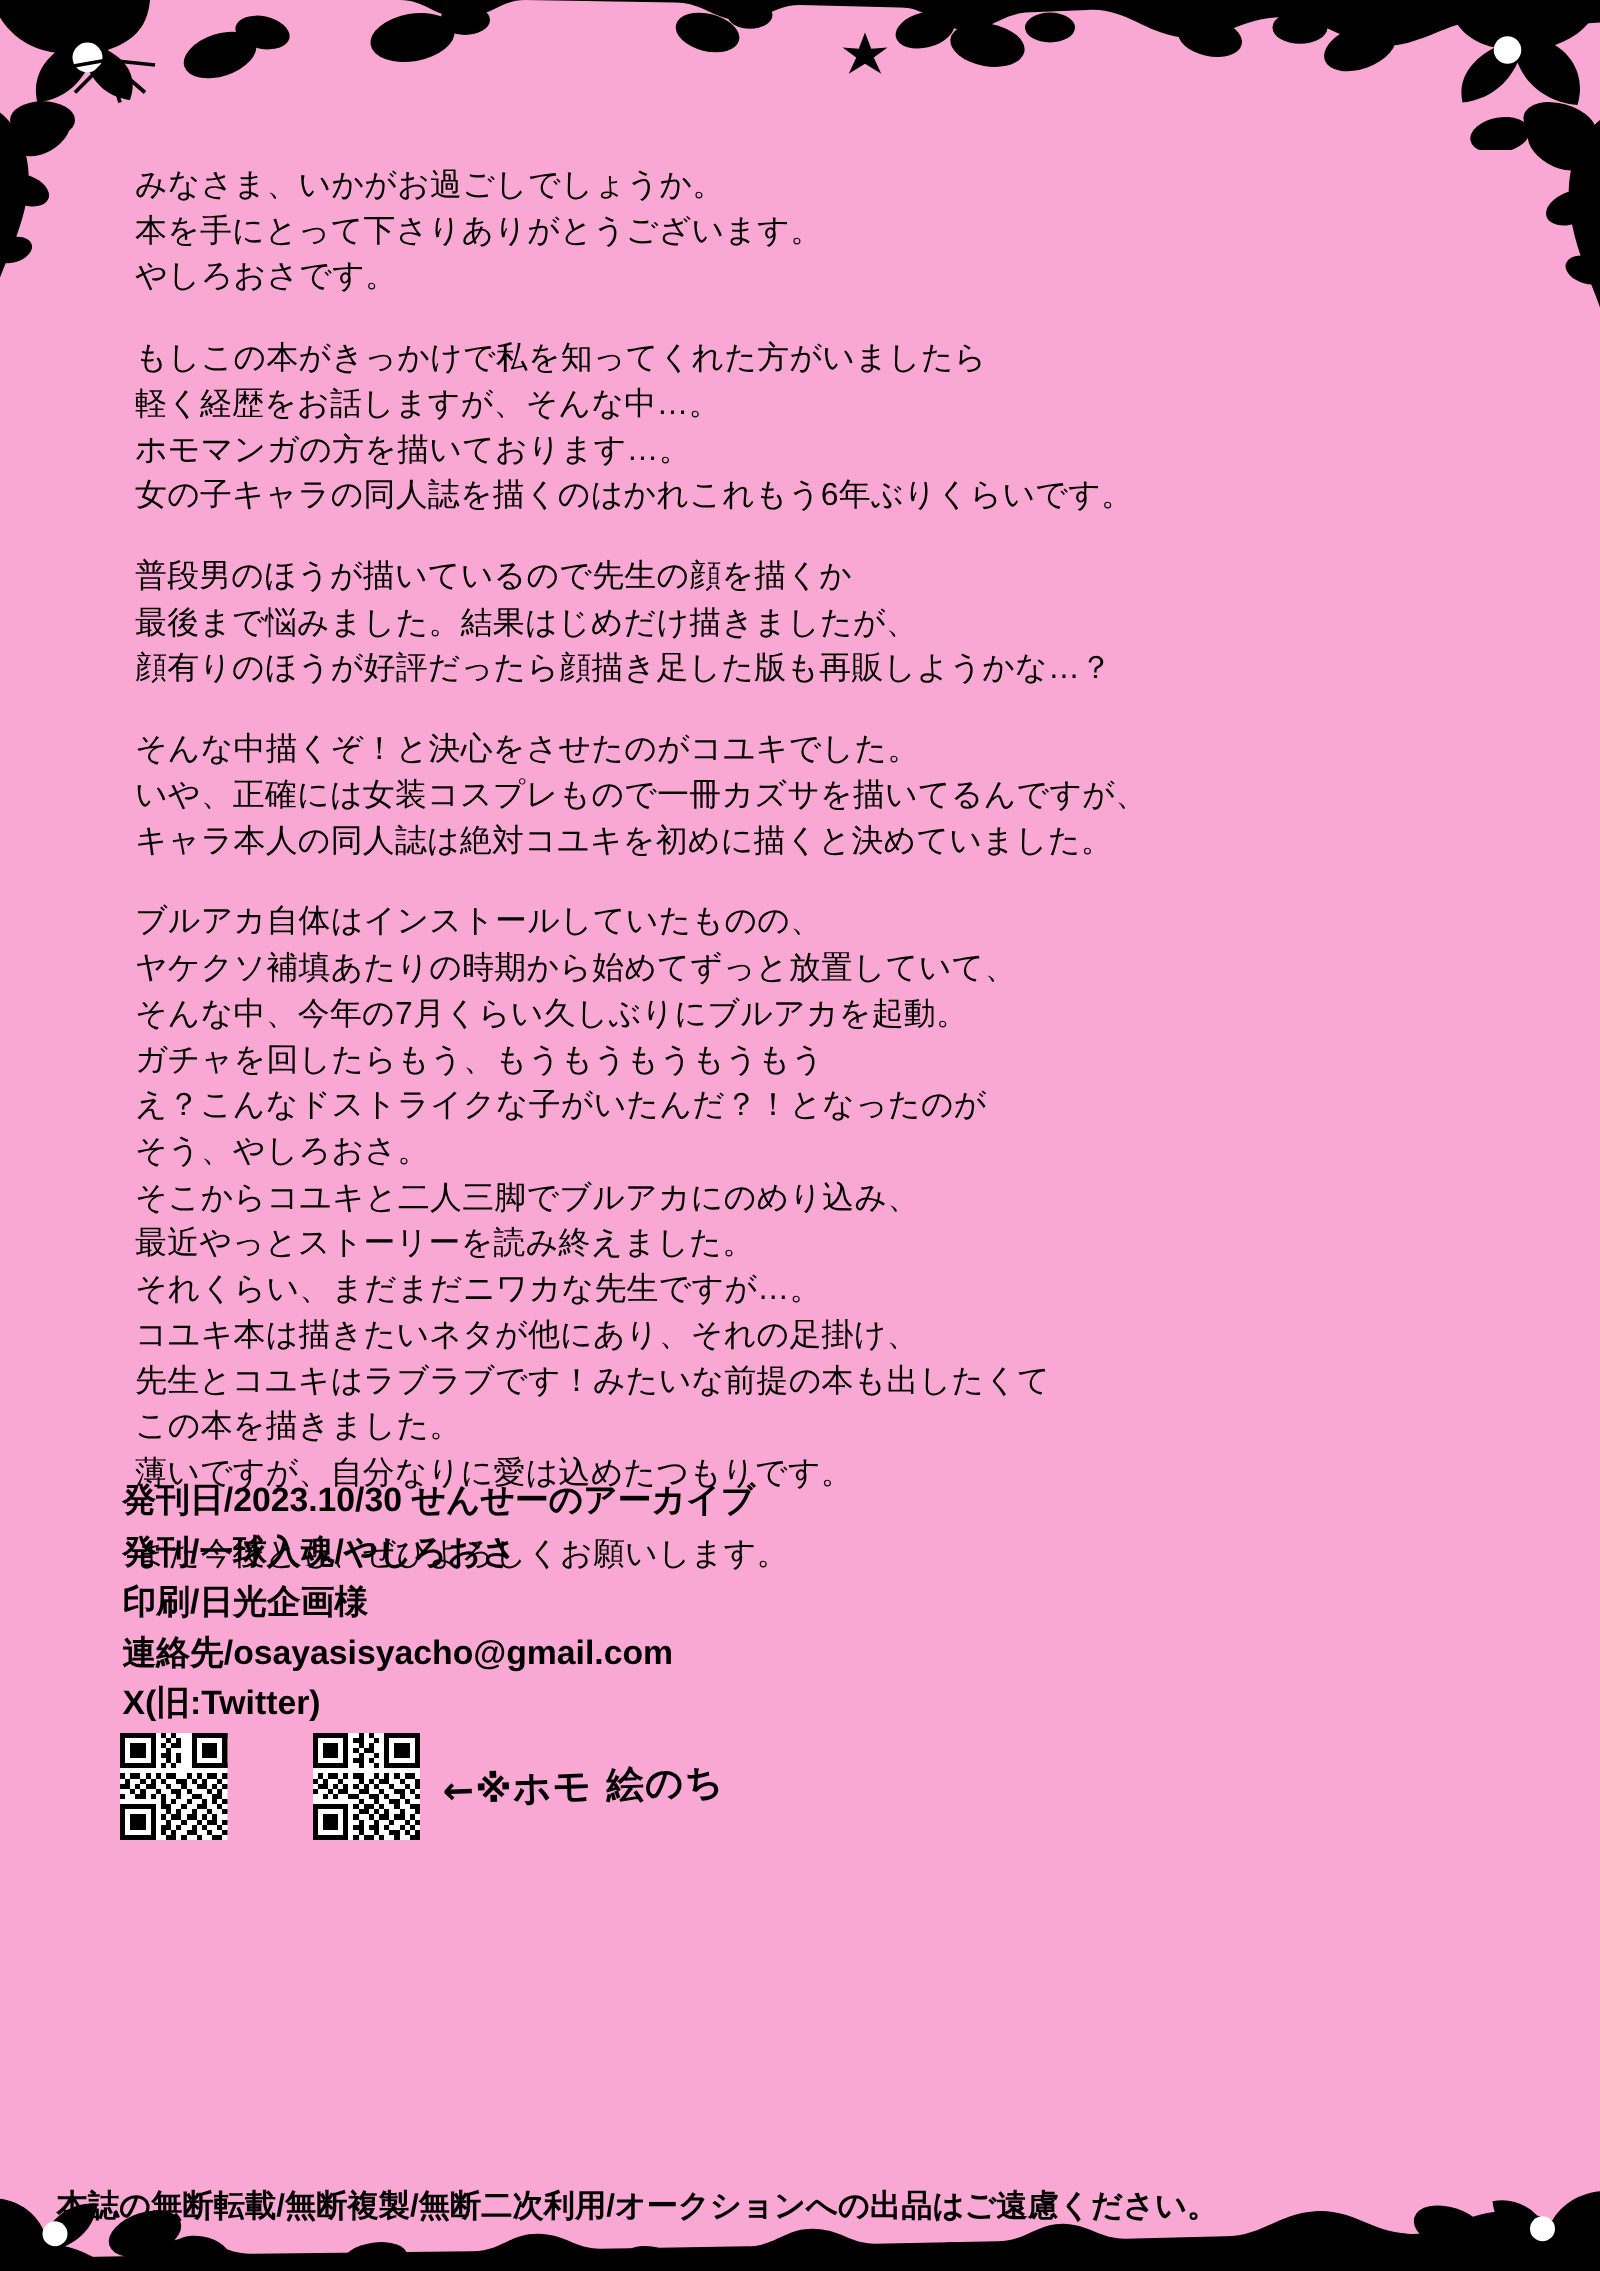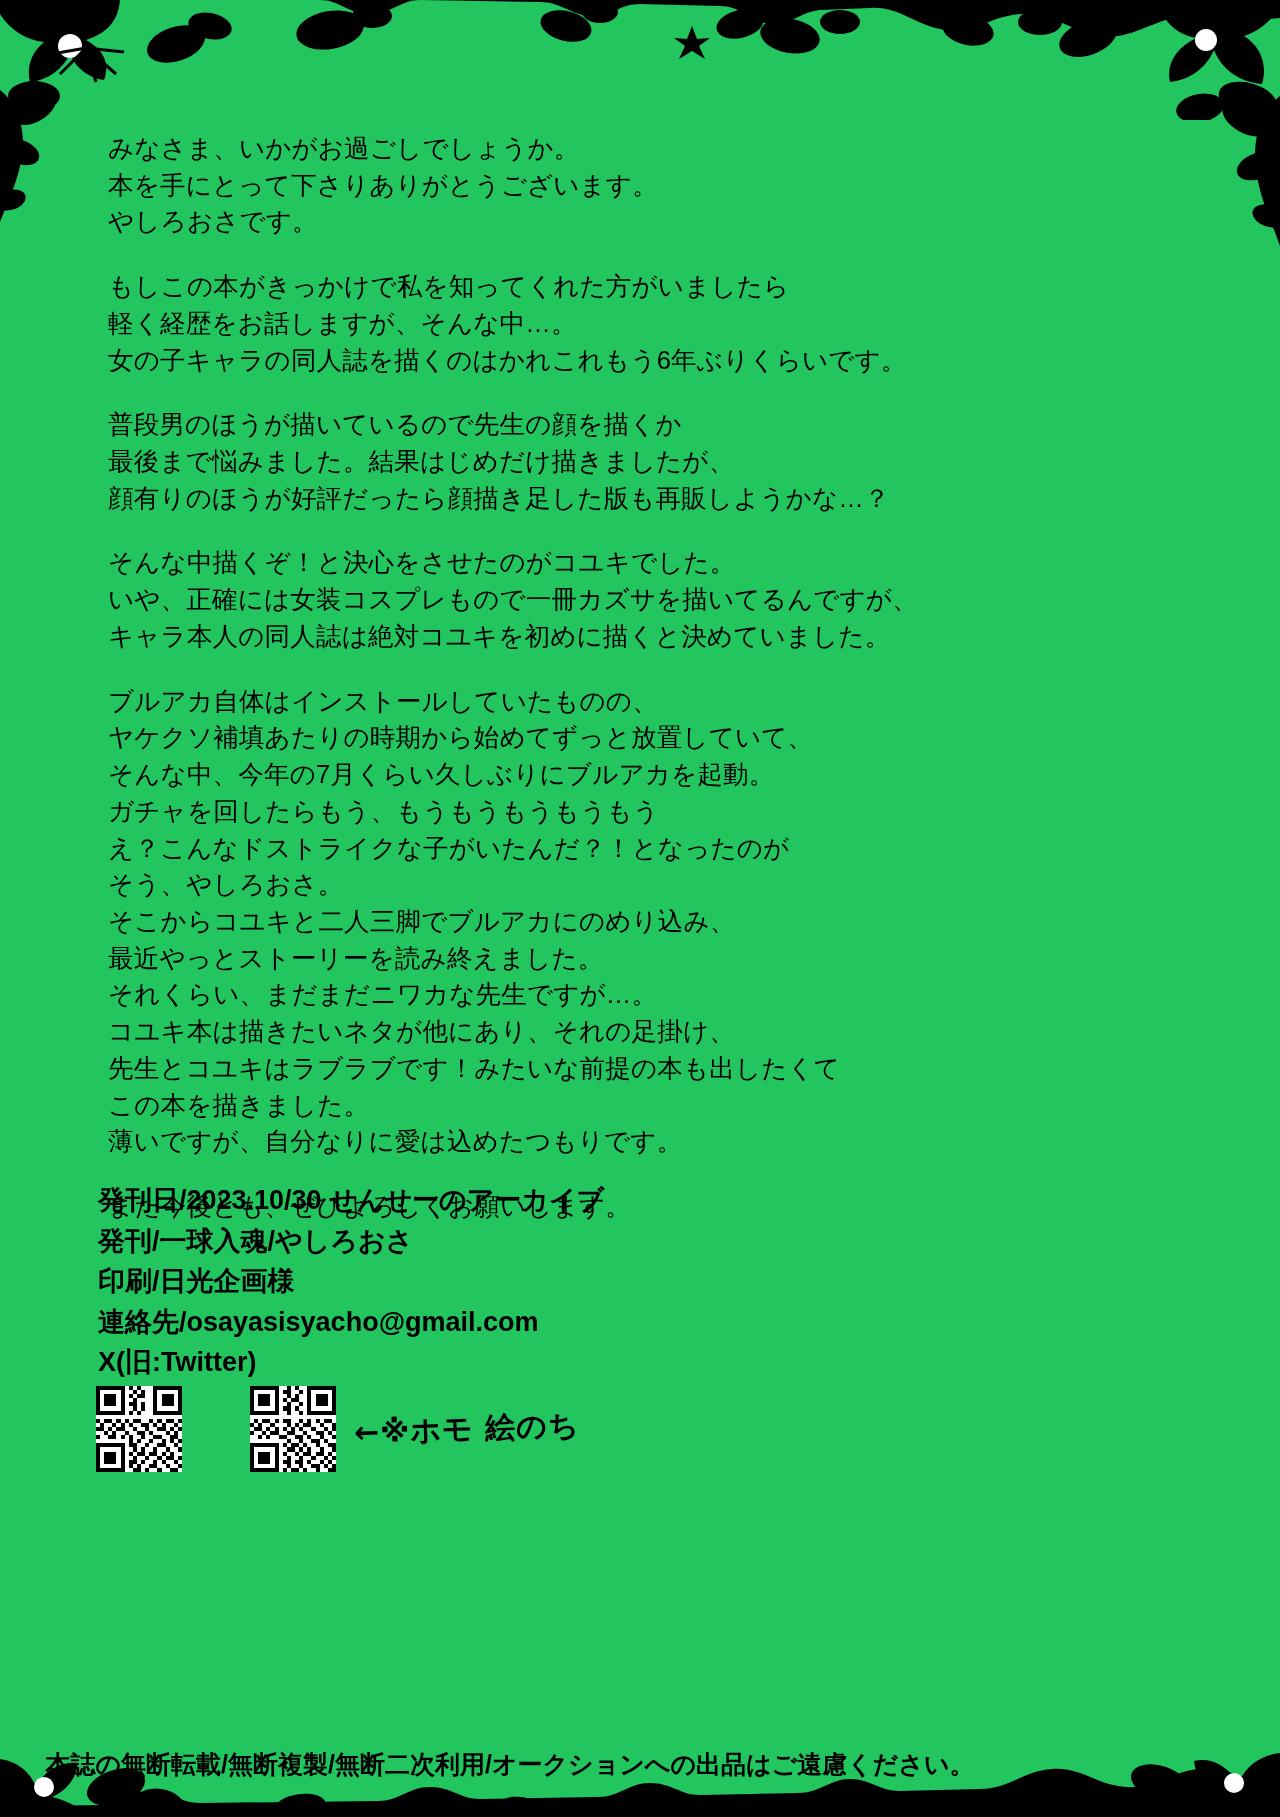--- a/index.html
+++ b/index.html
@@ -7,21 +7,21 @@
     padding: 0;
     background: #ffffff;
   }
   body {
     font-family: "Liberation Sans", sans-serif;
   }
   #page {
     position: relative;
     width: 1280px;
     height: 1817px;
-    background: #22c55e;
+    background: #f9a8d4;
     overflow: hidden;
   }
 
   
   .corner-deco {
     position: absolute;
     pointer-events: none;
   }
 
   .top-band {
@@ -171,20 +171,21 @@
 
     <div class="para">
       <div class="line">みなさま、いかがお過ごしでしょうか。</div>
       <div class="line">本を手にとって下さりありがとうございます。</div>
       <div class="line">やしろおさです。</div>
     </div>
 
     <div class="para">
       <div class="line">もしこの本がきっかけで私を知ってくれた方がいましたら</div>
       <div class="line">軽く経歴をお話しますが、そんな中…。</div>
+      <div class="line">ホモマンガの方を描いております…。</div>
       <div class="line">女の子キャラの同人誌を描くのはかれこれもう6年ぶりくらいです。</div>
     </div>
 
     <div class="para">
       <div class="line">普段男のほうが描いているので先生の顔を描くか</div>
       <div class="line">最後まで悩みました。結果はじめだけ描きましたが、</div>
       <div class="line">顔有りのほうが好評だったら顔描き足した版も再販しようかな…？</div>
     </div>
 
     <div class="para">

